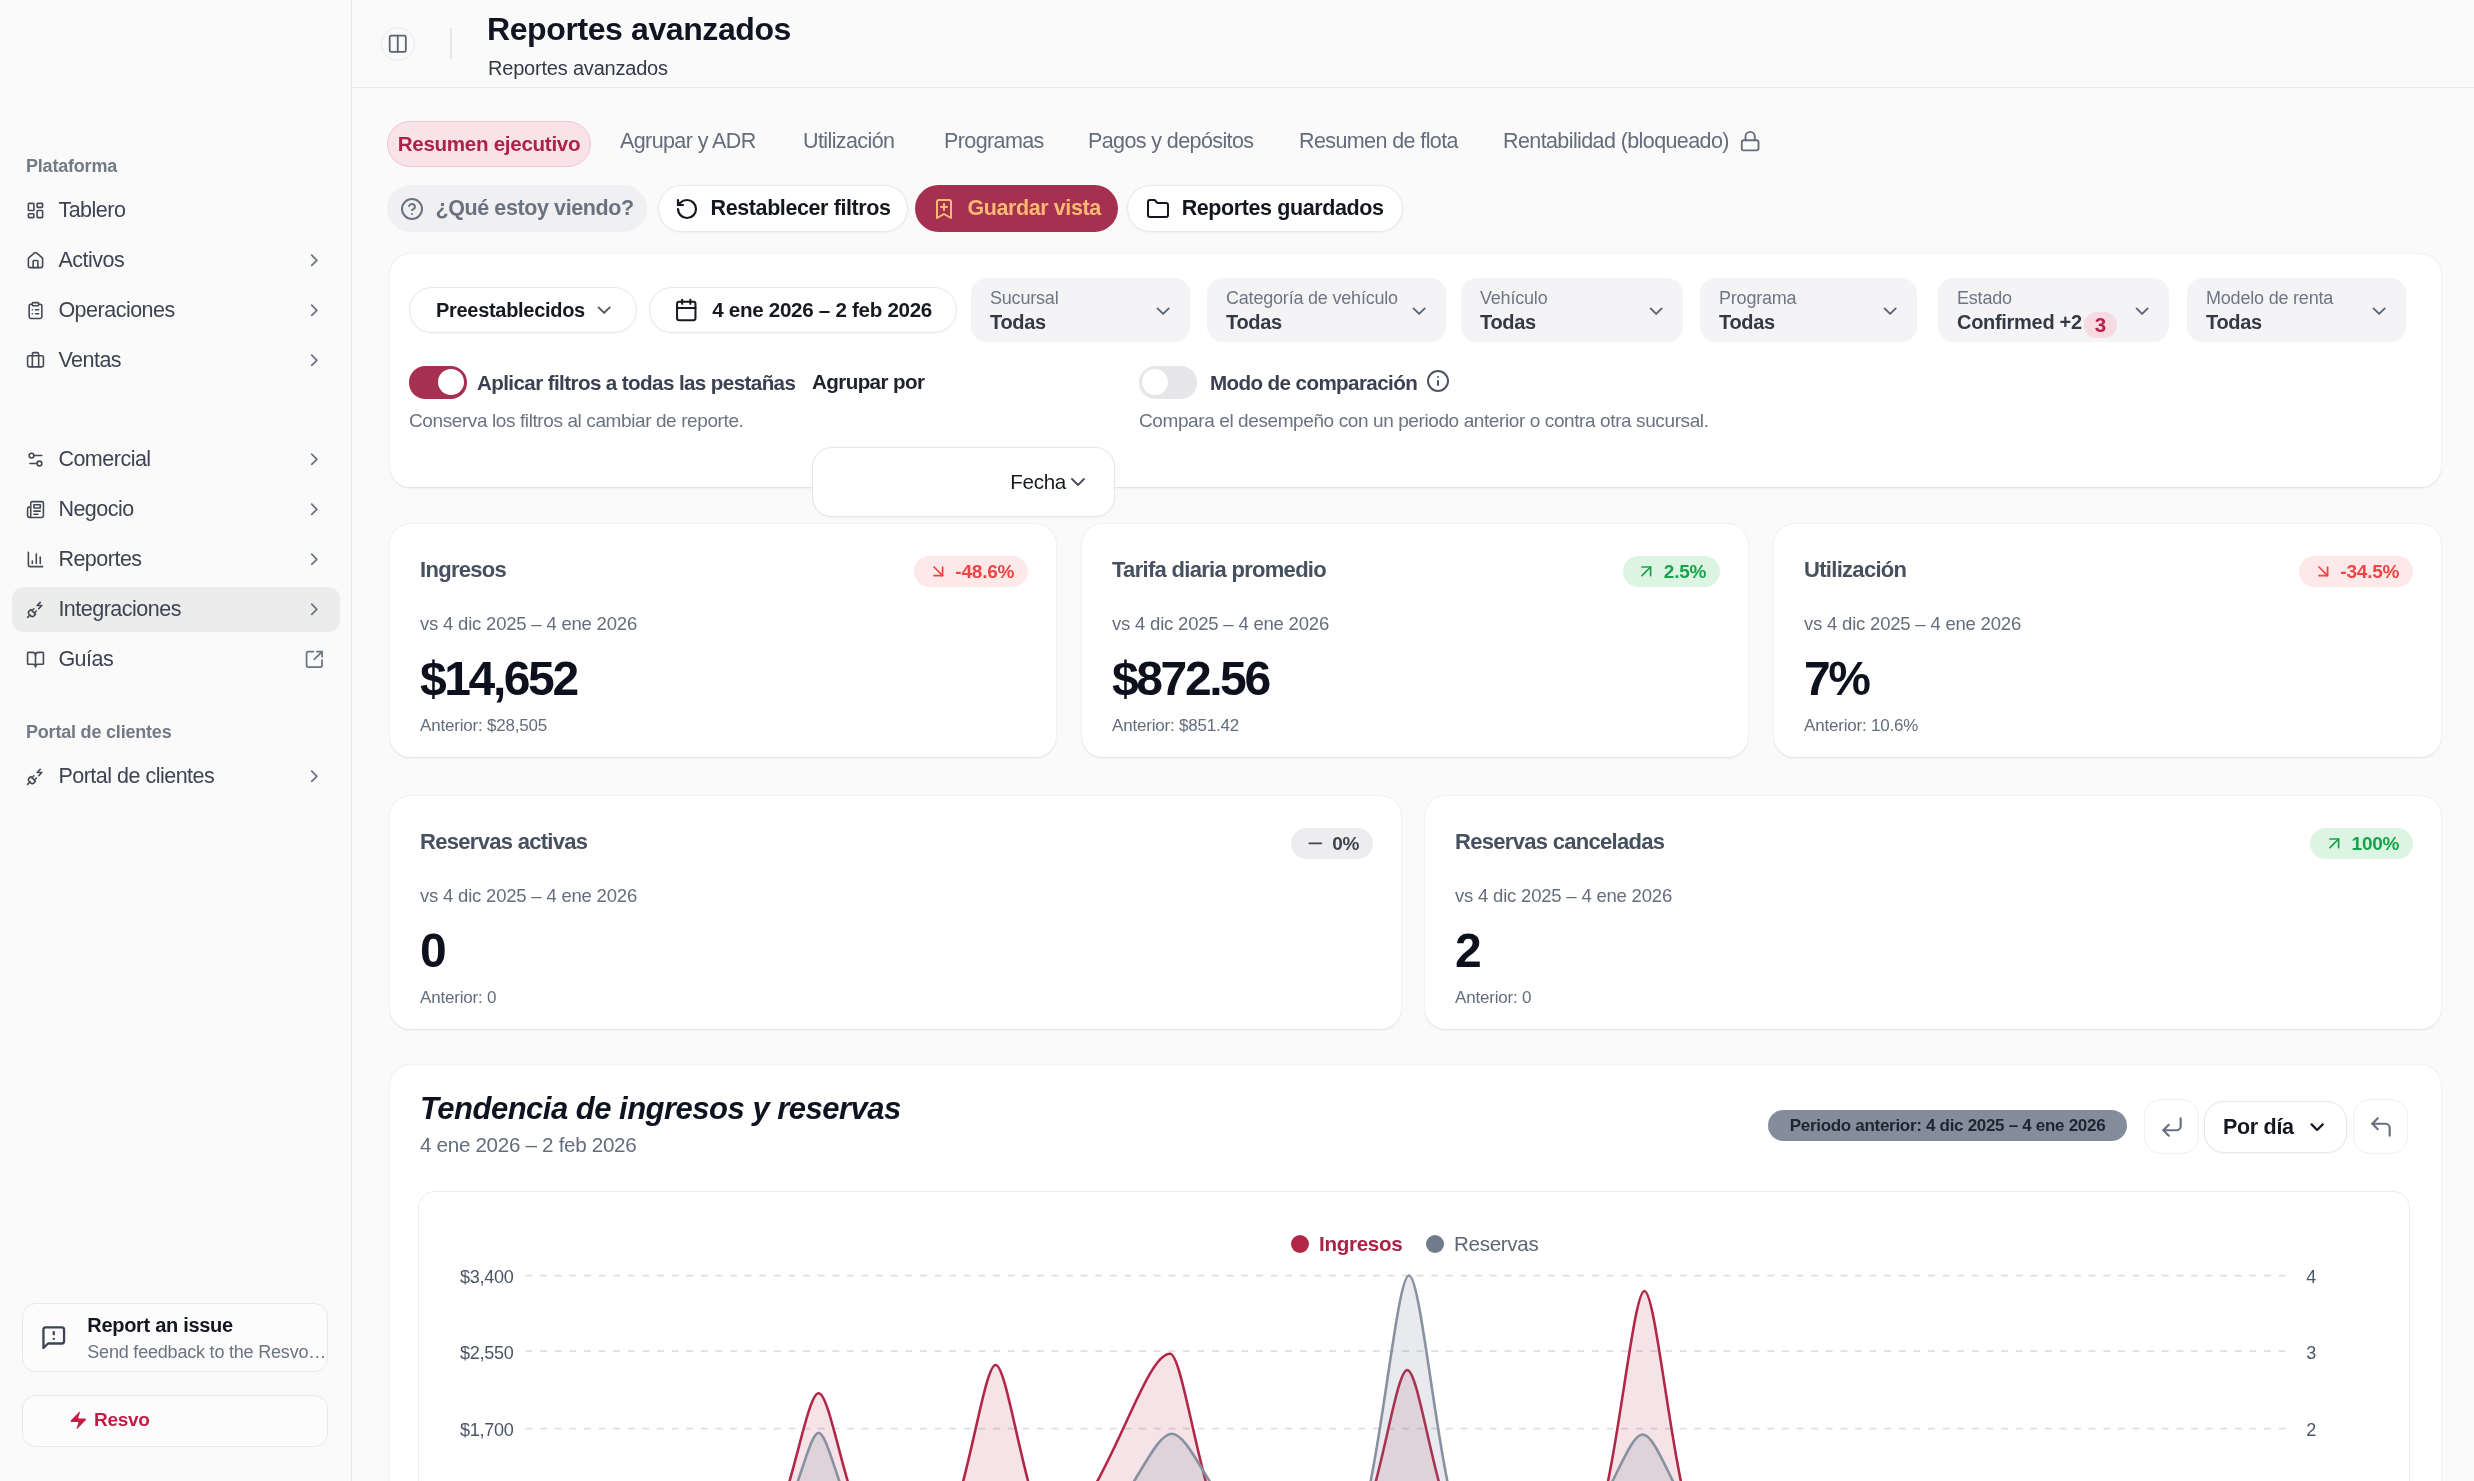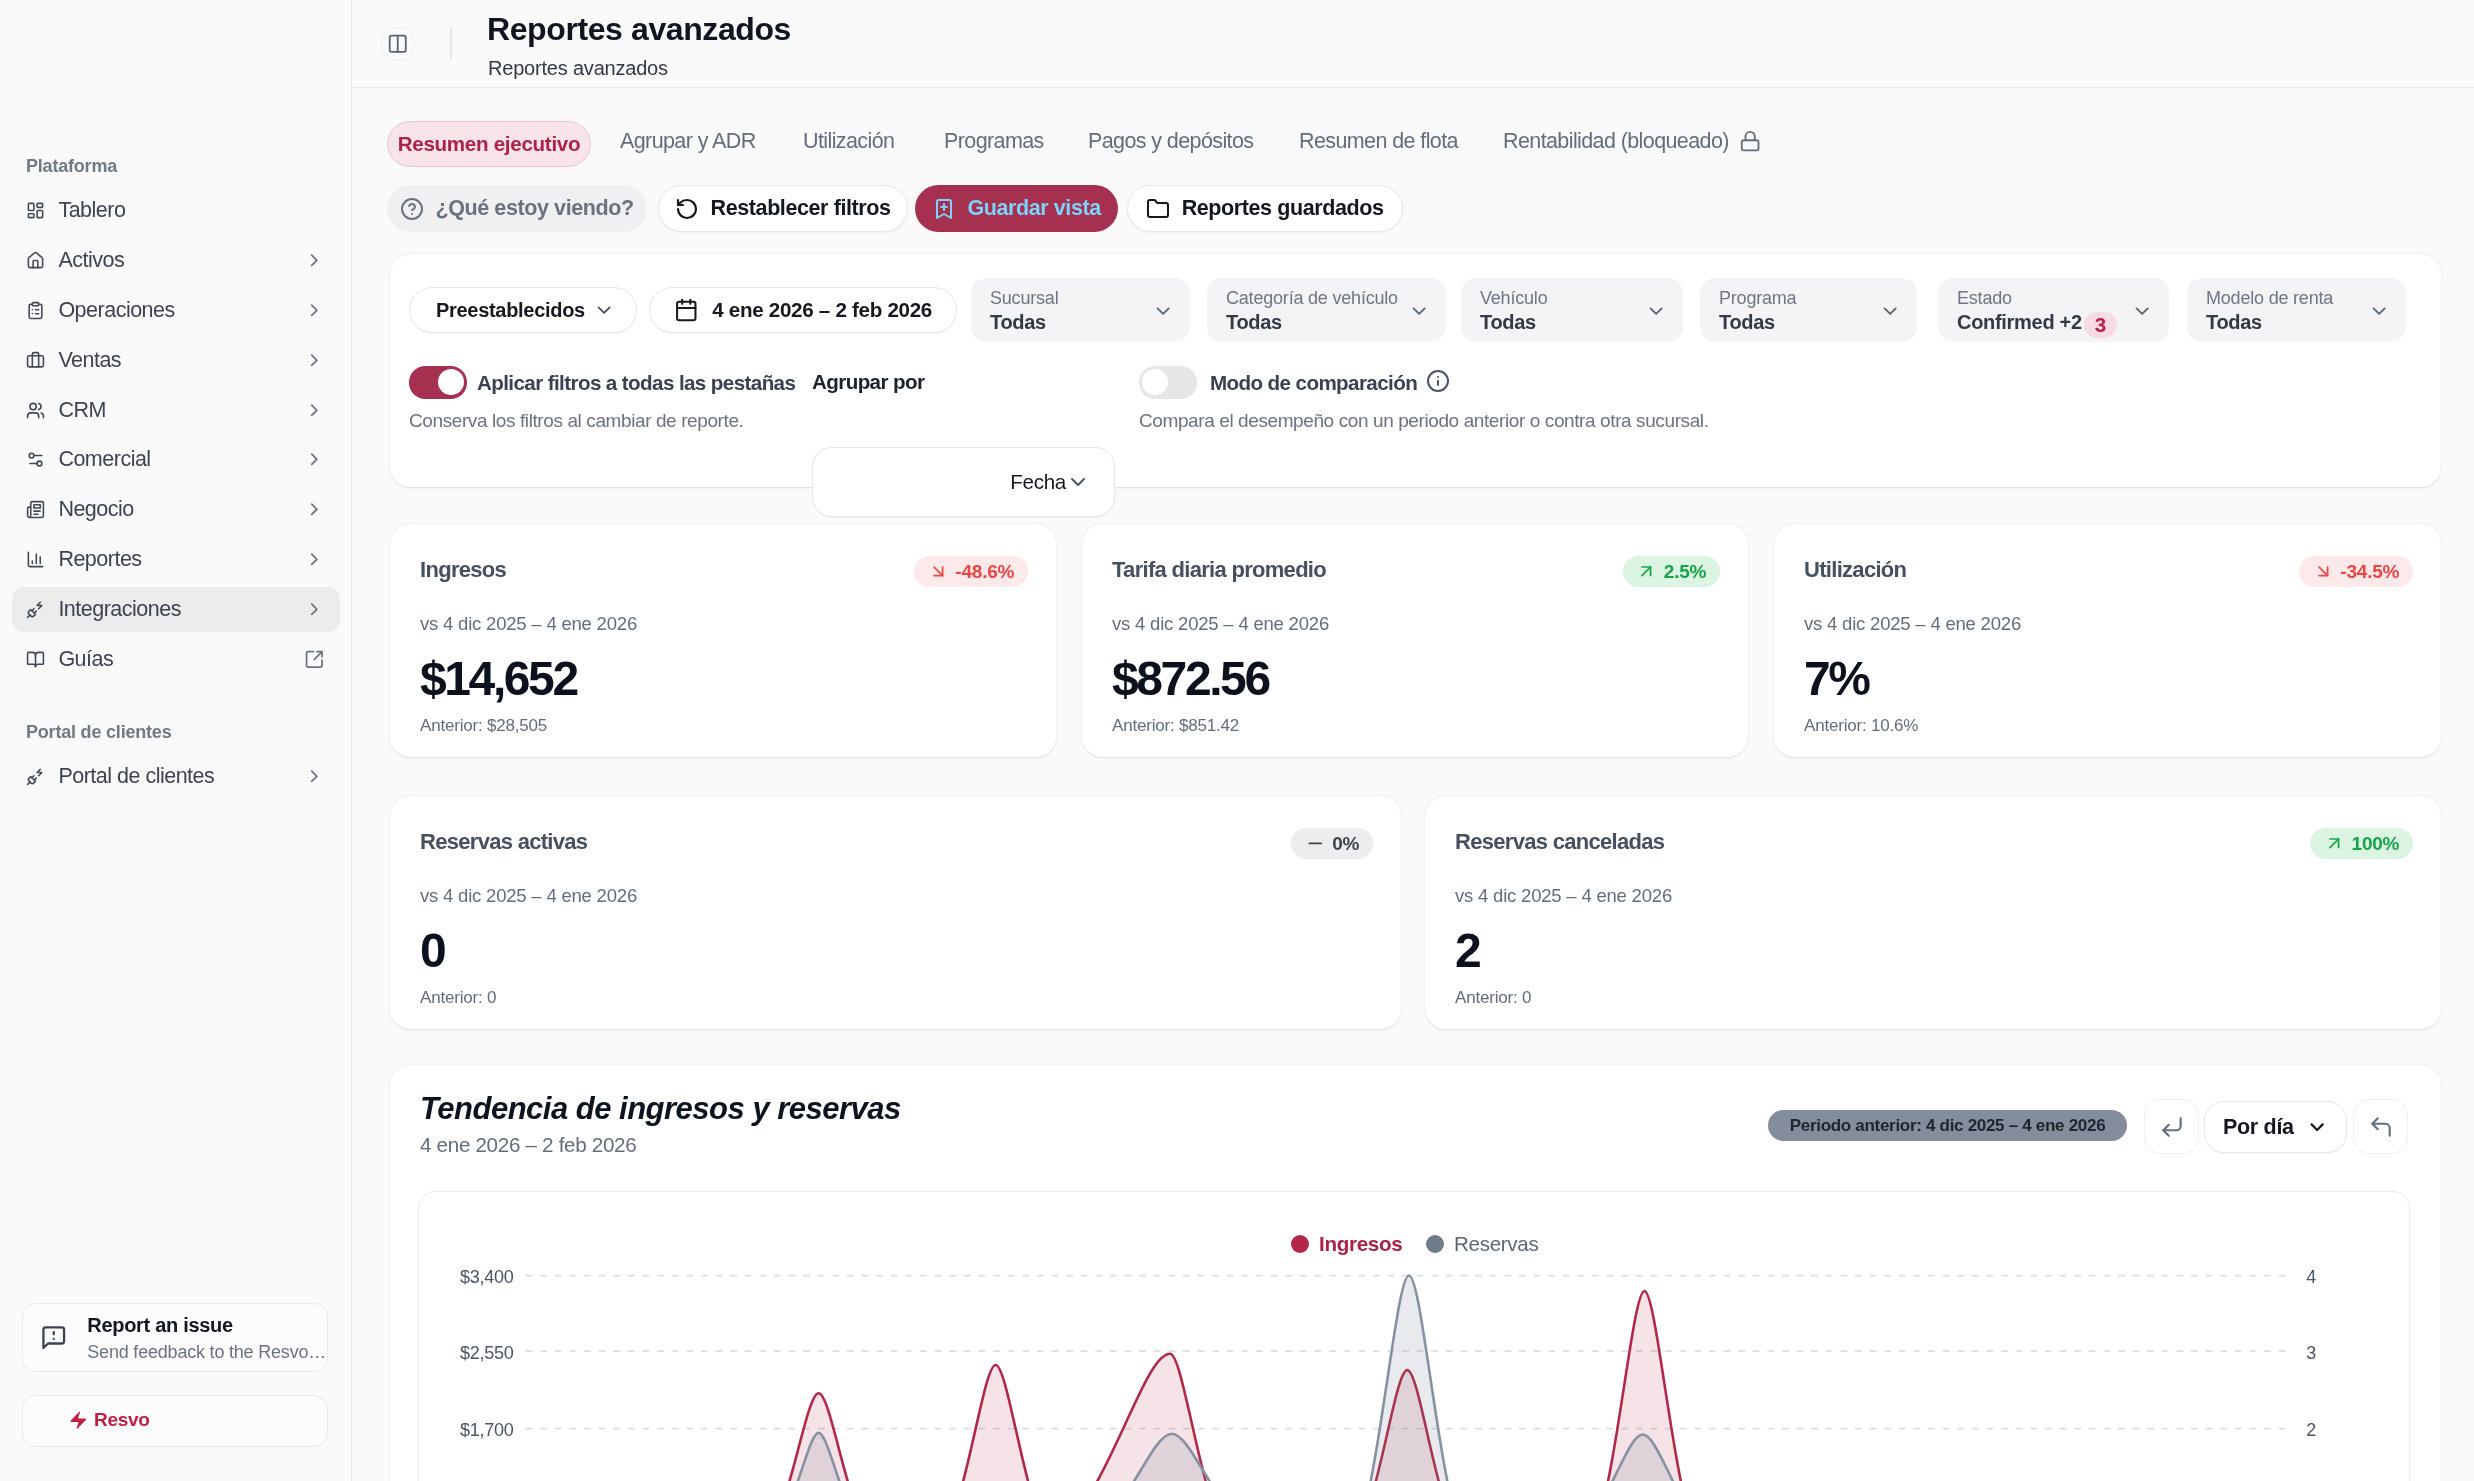--- a/index.html
+++ b/index.html
@@ -27,21 +27,21 @@
 
   
   .tab { position:absolute; top:129px; font-size:21.5px; letter-spacing:-0.6px; white-space:nowrap; font-weight:500; color:#636d7b; white-space:nowrap; }
   .tab-pill { position:absolute; left:35px; top:121px; width:204px; height:46px; background:#f7e3e8; border:1.7px solid #eac7d1; border-radius:23px; display:flex; align-items:center; justify-content:center; font-size:20.6px; letter-spacing:-0.3px; font-weight:600; color:#ad2248; white-space:nowrap; }
 
   
   .actbtn { position:absolute; top:185px; height:47px; border-radius:24px; display:flex; align-items:center; justify-content:center; gap:11.2px; font-size:21.5px; letter-spacing:-0.4px; font-weight:700; white-space:nowrap; }
   .actbtn .ic { width:24px; height:24px; }
   .btn-ghost { background:#f0f0f2; color:#6a7280; font-weight:600; }
   .btn-white { background:#ffffff; border:1.7px solid #e7e8eb; color:#14171f; box-shadow:0 0.9px 2.6px rgba(16,24,40,.05); }
-  .btn-red { background:#a5304f; color:#7dd3fc; }
+  .btn-red { background:#a5304f; color:#fdba74; }
 
   
   .card { position:absolute; background:#fff; border-radius:20.6px; box-shadow:0 0.9px 2.6px rgba(16,24,40,.07), 0 0.9px 1.7px rgba(16,24,40,.05); }
 
   
   .fbtn { position:absolute; top:33px; height:46px; border-radius:23px; border:1.7px solid #e6e7ea; background:#fff; display:flex; align-items:center; box-shadow:0 0.9px 1.7px rgba(16,24,40,.04); }
   .fsel { position:absolute; top:24px; height:64px; border-radius:15.5px; background:#f4f4f6; }
   .fsel .lb { position:absolute; left:19px; top:9.5px; font-size:18px; color:#6e7683; letter-spacing:-0.2px; }
   .fsel .vl { position:absolute; left:19px; top:33px; font-size:20px; font-weight:600; color:#333a46; letter-spacing:-0.3px; }
   .fsel .ch { position:absolute; right:15.5px; top:22.3px; color:#5c6470; }
@@ -96,32 +96,20 @@
     <svg class="chev" viewBox="0 0 24 24" fill="none" stroke="currentColor" stroke-width="2" stroke-linecap="round" stroke-linejoin="round">
         <path d="m9 18 6-6-6-6"></path>
       </svg>
   </div>
   <div class="nav-item" style="top:338px;">
     <svg class="ic" viewBox="0 0 24 24" fill="none" stroke="currentColor" stroke-width="2" stroke-linecap="round" stroke-linejoin="round">
         <path d="M16 20V4a2 2 0 0 0-2-2h-4a2 2 0 0 0-2 2v16"></path>
         <rect x="2" y="6" width="20" height="14" rx="2"></rect>
       </svg>
     Ventas
-    <svg class="chev" viewBox="0 0 24 24" fill="none" stroke="currentColor" stroke-width="2" stroke-linecap="round" stroke-linejoin="round">
-        <path d="m9 18 6-6-6-6"></path>
-      </svg>
-  </div>
-  <div class="nav-item" style="top:388px;">
-    <svg class="ic" viewBox="0 0 24 24" fill="none" stroke="currentColor" stroke-width="2" stroke-linecap="round" stroke-linejoin="round">
-        <path d="M16 21v-2a4 4 0 0 0-4-4H6a4 4 0 0 0-4 4v2"></path>
-        <circle cx="9" cy="7" r="4"></circle>
-        <path d="M22 21v-2a4 4 0 0 0-3-3.87"></path>
-        <path d="M16 3.13a4 4 0 0 1 0 7.75"></path>
-      </svg>
-    CRM
     <svg class="chev" viewBox="0 0 24 24" fill="none" stroke="currentColor" stroke-width="2" stroke-linecap="round" stroke-linejoin="round">
         <path d="m9 18 6-6-6-6"></path>
       </svg>
   </div>
   <div class="nav-item" style="top:437px;">
     <svg class="ic" viewBox="0 0 24 24" fill="none" stroke="currentColor" stroke-width="2" stroke-linecap="round" stroke-linejoin="round">
         <path d="M20 7h-9"></path>
         <path d="M14 17H5"></path>
         <circle cx="17" cy="17" r="3"></circle>
         <circle cx="7" cy="7" r="3"></circle>

